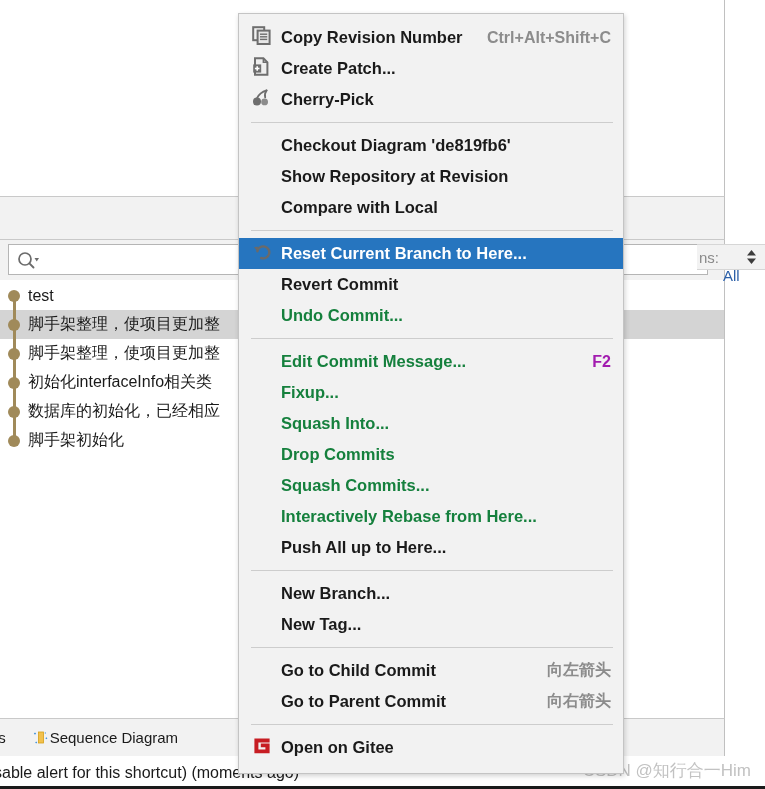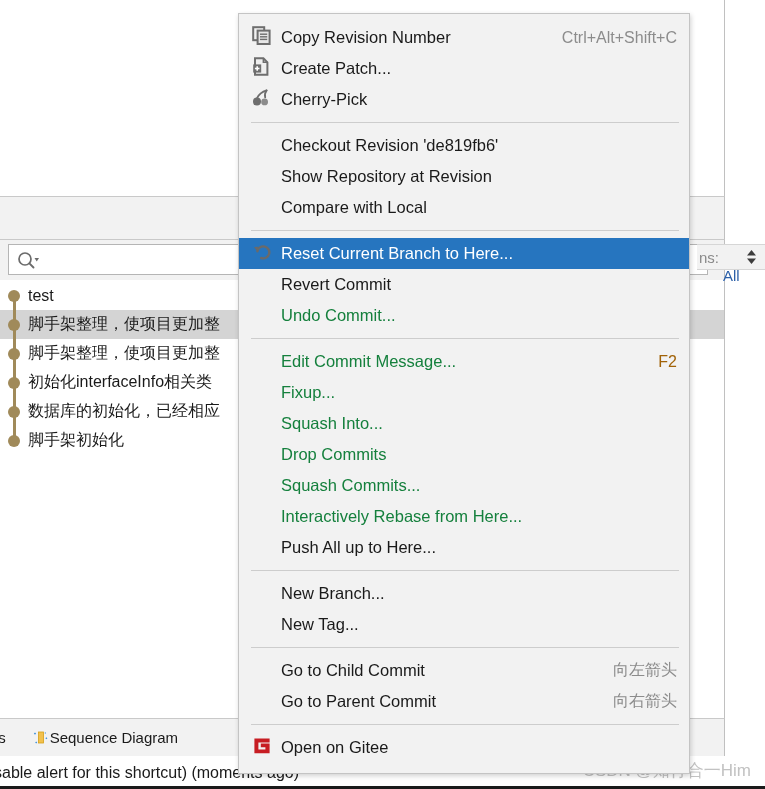--- a/index.html
+++ b/index.html
@@ -203,28 +203,29 @@
     color: #c2c2c2;
     white-space: nowrap;
     pointer-events: none;
   }
 
   
   #context-menu {
     position: absolute;
     left: 238px;
     top: 13px;
-    width: 452px;
+    width: 386px;
     background: #f2f2f2;
     border: 1px solid #c4c4c4;
     box-shadow: 1px 2px 5px rgba(0,0,0,0.18);
     box-sizing: border-box;
     padding: 8px 0 10px 0;
     font-size: 16.5px;
     color: #1a1a1a;
+    font-weight: bold;
   }
   .menu-item {
     display: flex;
     align-items: center;
     height: 31px;
     padding: 0 12px 0 8px;
     white-space: nowrap;
     position: relative;
   }
   .menu-item .icon-slot {
@@ -237,21 +238,21 @@
     box-sizing: border-box;
   }
   .menu-item .label { flex: 1 1 auto; }
   .menu-item .accel {
     color: #8c8c8c;
     font-size: 16px;
     padding-left: 20px;
     text-align: center;
   }
   .menu-item.disabled .label { color: #15803d; }
-  .menu-item.disabled .accel { color: #a16207; }
+  .menu-item.disabled .accel { color: #a21caf; }
   .menu-item.highlighted {
     background: #2675bf;
   }
   .menu-item.highlighted .label { color: #ffffff; }
 
   .menu-separator {
     height: 1px;
     background: #cdcdcd;
     margin: 7px 10px 7px 12px;
   }
@@ -393,21 +394,21 @@
             <path d="M14.6 2.4 C13 4.6 12.6 7.2 13.2 9.4" fill="none" stroke="#6e6e6e" stroke-width="1.8" stroke-linecap="round"></path>
             <circle cx="5.0" cy="13.4" r="4.0" fill="#6e6e6e"></circle>
             <circle cx="12.6" cy="13.9" r="3.4" fill="#8c8c8c"></circle>
           </svg></span>
       </span>
       <span class="label">Cherry-Pick</span>
     </div>
     <div class="menu-separator"></div>
     <div class="menu-item">
       <span class="icon-slot"></span>
-      <span class="label">Checkout Revision 'de819fb6'</span>
+      <span class="label">Checkout Diagram 'de819fb6'</span>
     </div>
     <div class="menu-item">
       <span class="icon-slot"></span>
       <span class="label">Show Repository at Revision</span>
     </div>
     <div class="menu-item">
       <span class="icon-slot"></span>
       <span class="label">Compare with Local</span>
     </div>
     <div class="menu-separator"></div>

